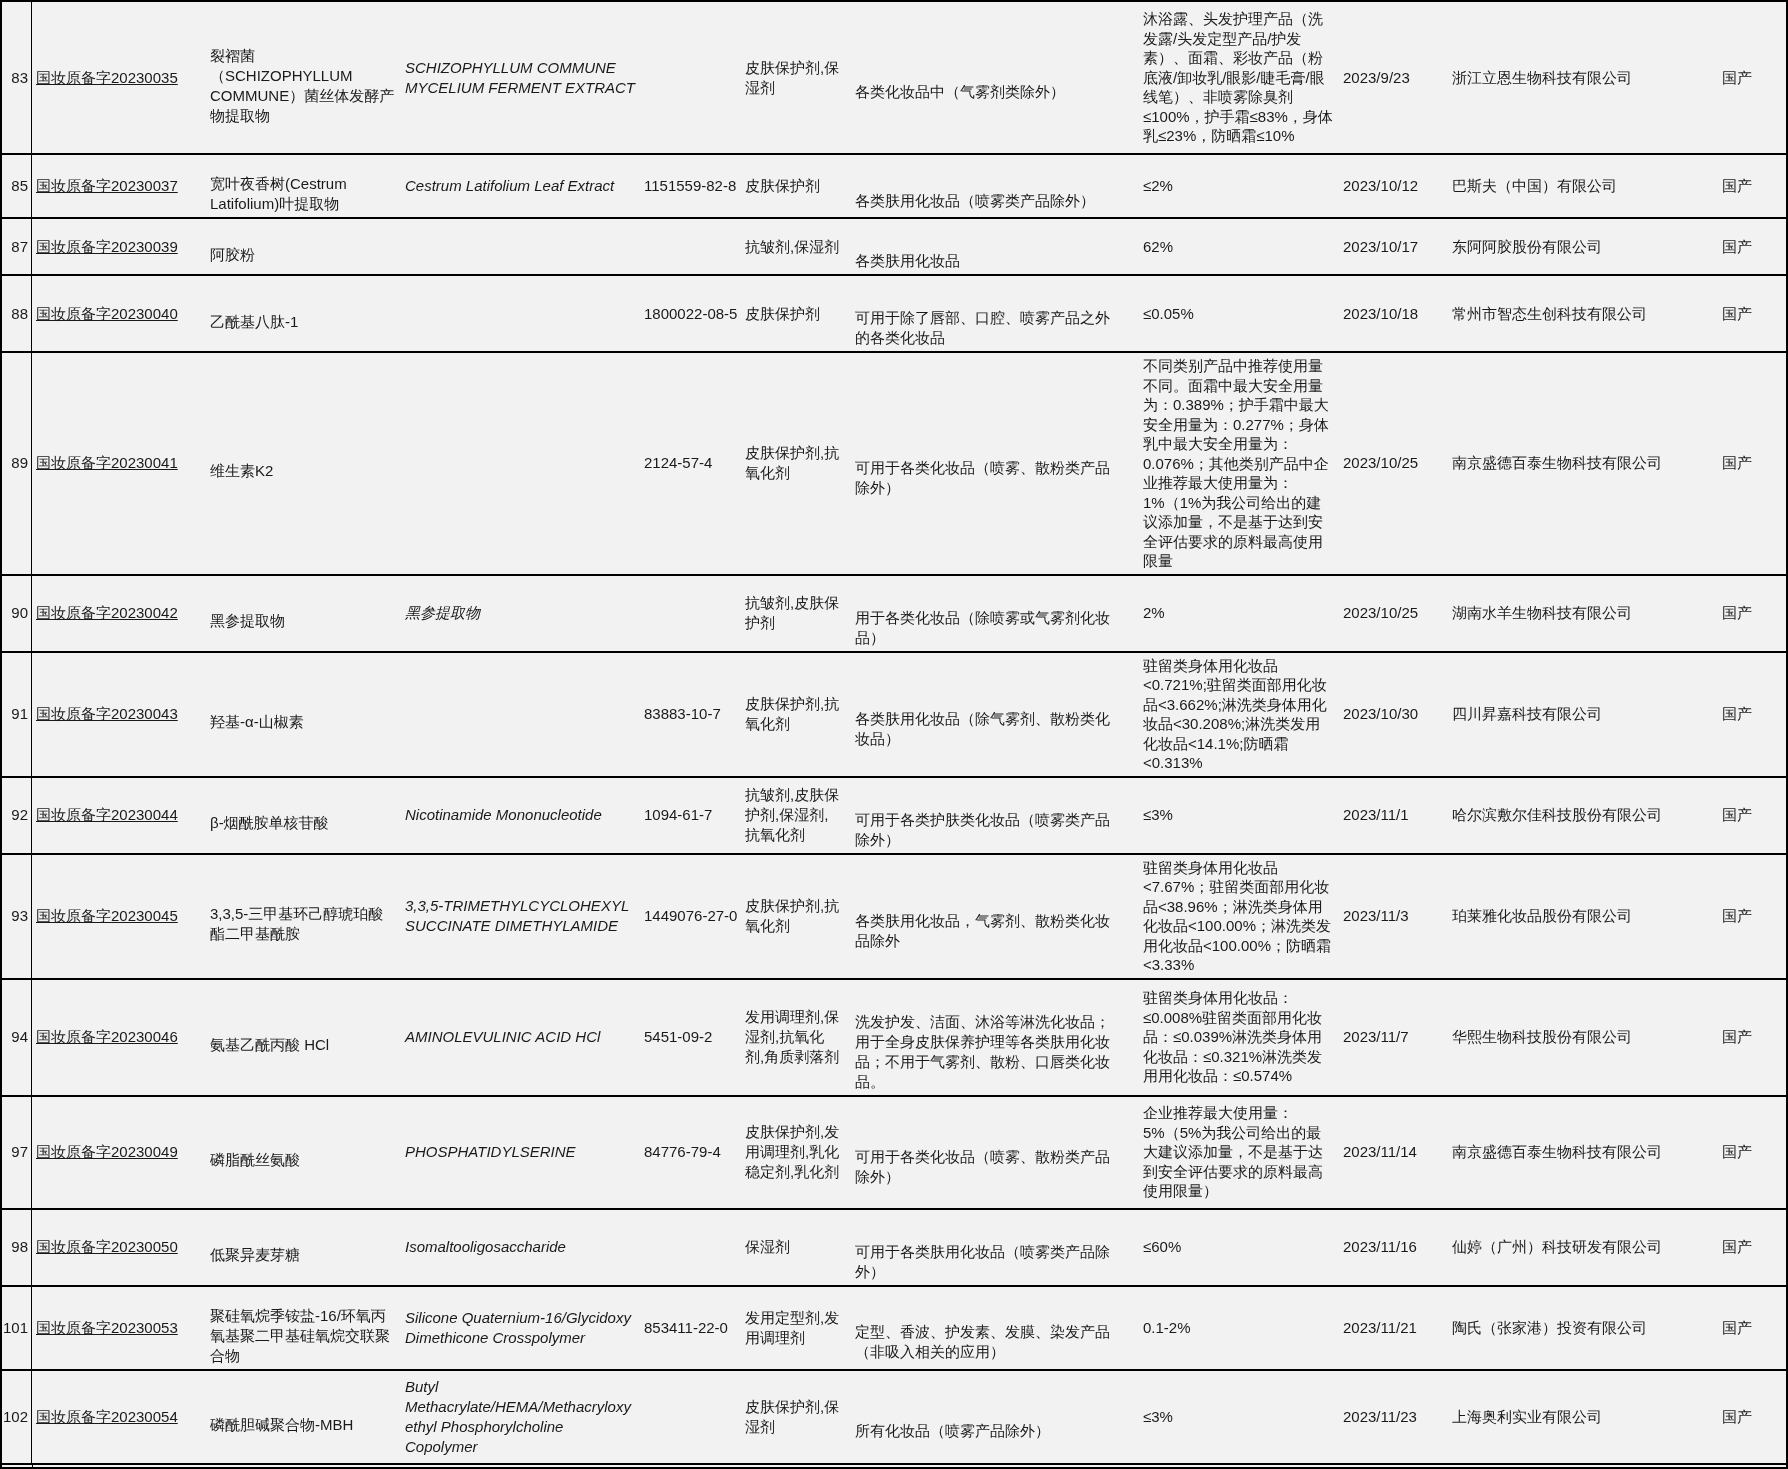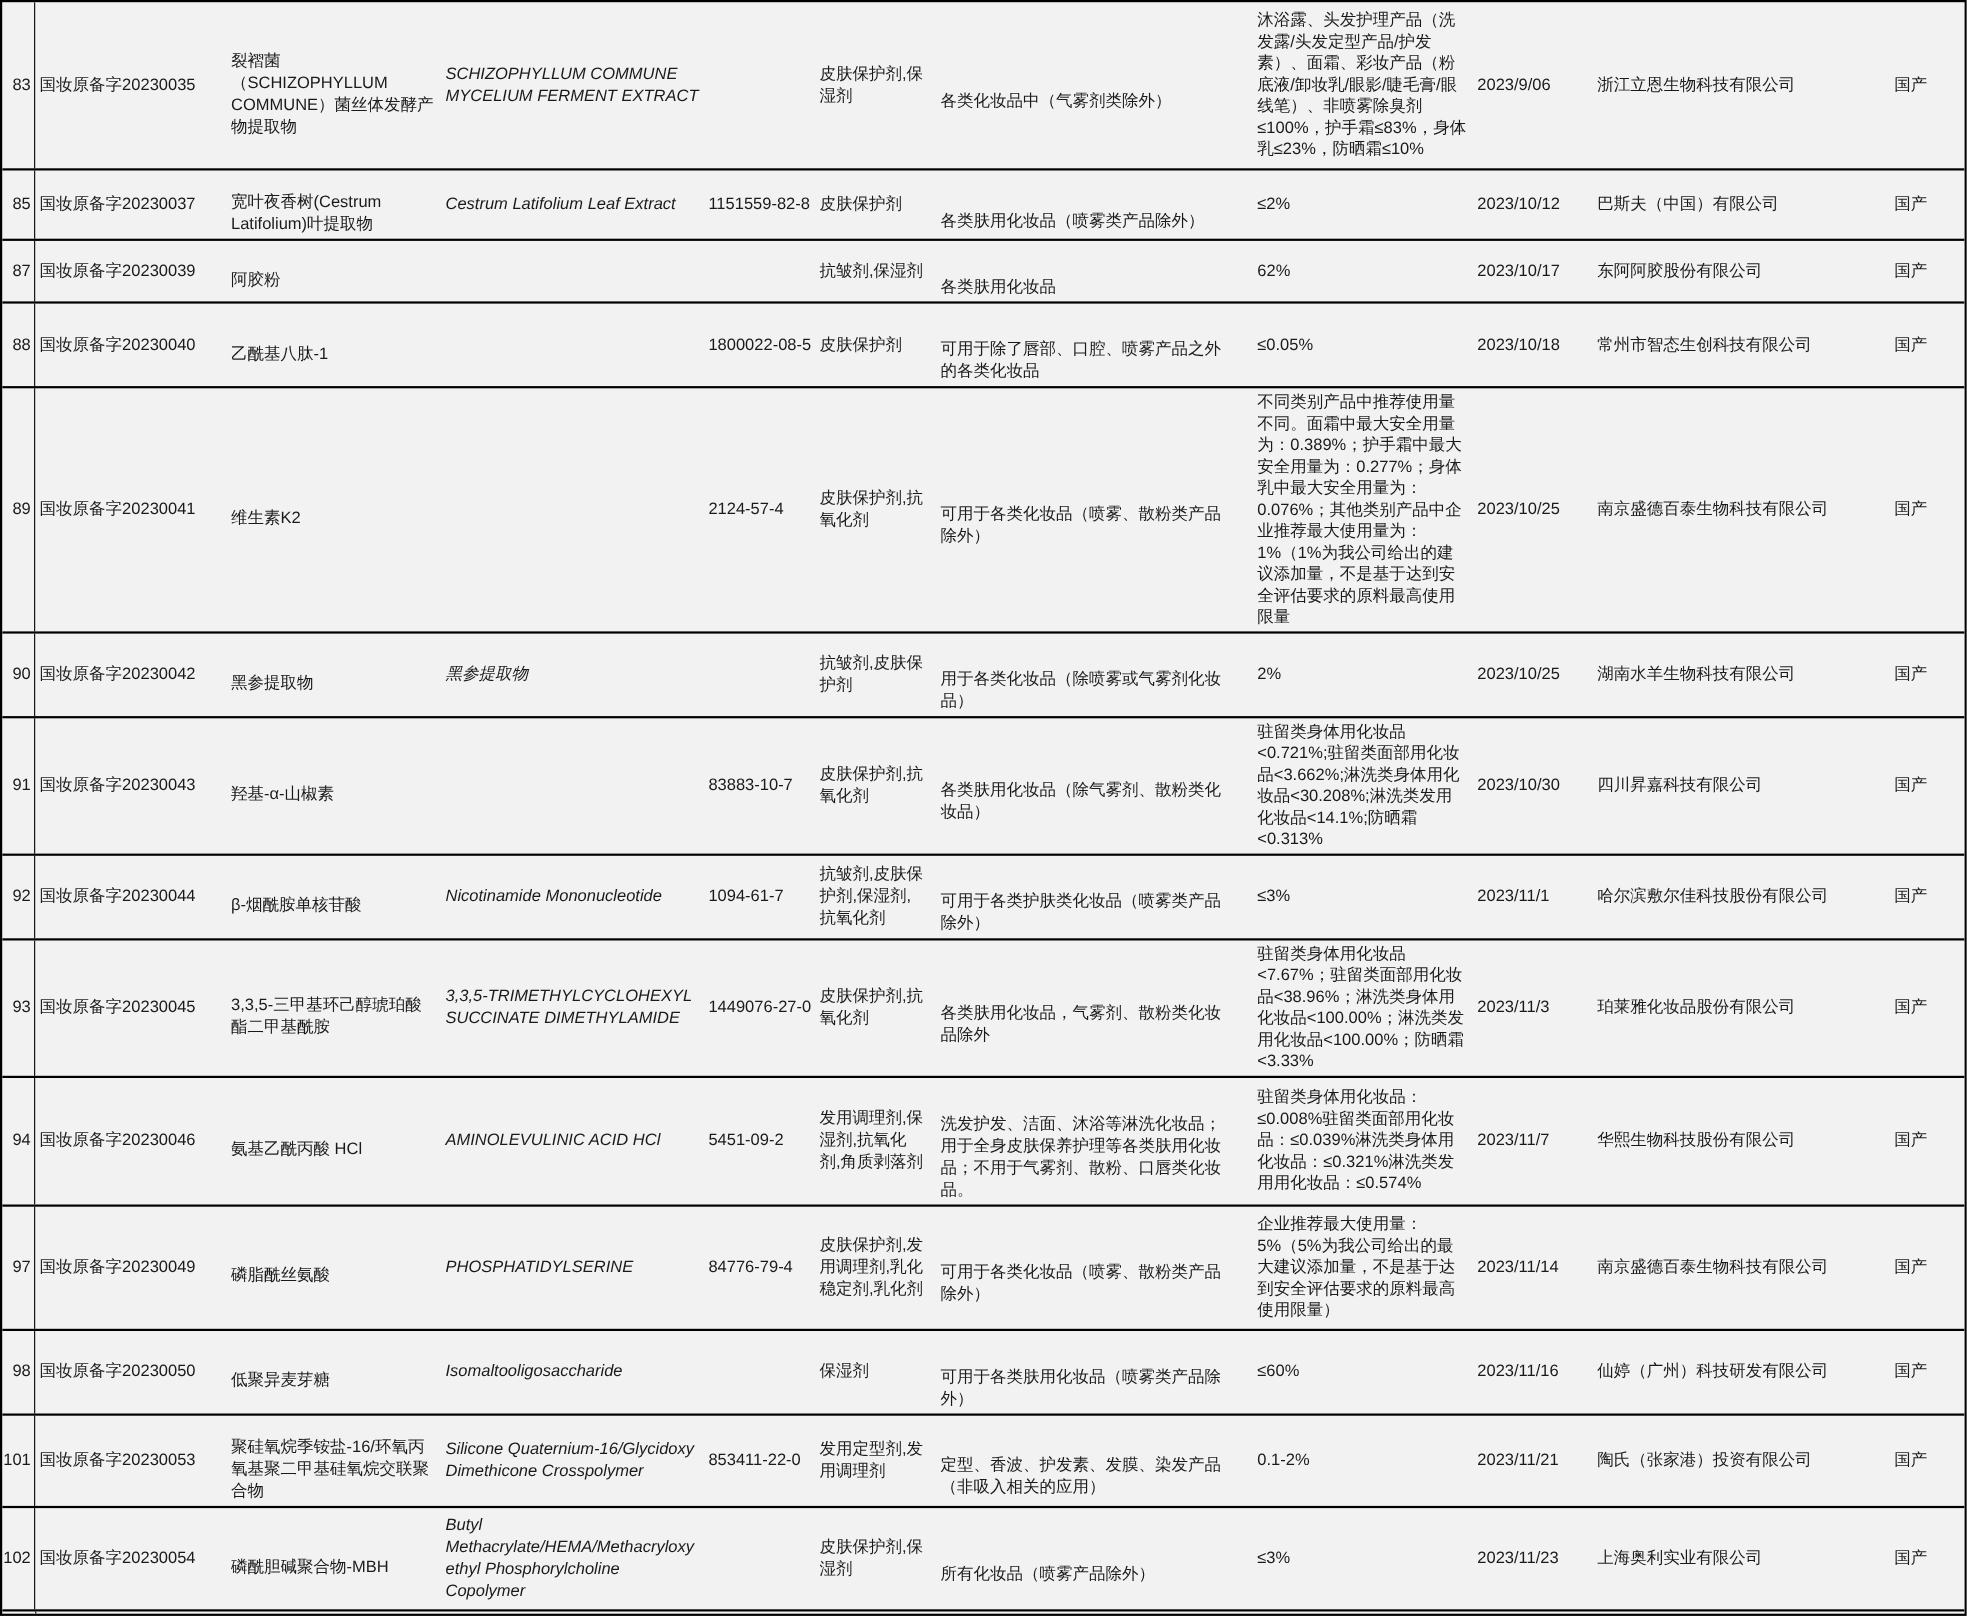--- a/index.html
+++ b/index.html
@@ -25,21 +25,21 @@
     align-items:center;
     border-bottom:2px solid #000;
   }
   .c { padding:3px 4px 3px 2px; }
   .c-no {
     align-self:stretch;
     display:flex; align-items:center; justify-content:flex-end;
     padding-right:3px;
     border-right:1px solid #000;
   }
-  .c-reg { padding-left:4px; white-space:nowrap; }
+  .c-reg { padding-left:4px; white-space:nowrap;text-decoration:underline; }
   .c-zh  { padding-right:6px;margin-top:16px; }
   .c-en  { padding-right:6px; overflow-wrap:break-word; word-break:break-word;font-style:italic; }
   .c-cas { white-space:nowrap; }
   .c-fn  { padding-right:10px; }
   .c-scope { padding-right:22px;margin-top:29px; }
   .c-limit { padding-right:8px; line-height:19.5px; }
   .c-date { white-space:nowrap; }
   .c-co { padding-right:6px; }
   .c-origin { white-space:nowrap;margin-left:25px; }
   .filler {
@@ -59,21 +59,21 @@
   <div id="rows">
       <div class="row" style="min-height: 153px;">
     <div class="c c-no">83</div>
     <div class="c c-reg">国妆原备字20230035</div>
     <div class="c c-zh">裂褶菌（SCHIZOPHYLLUM COMMUNE）菌丝体发酵产物提取物</div>
     <div class="c c-en">SCHIZOPHYLLUM COMMUNE MYCELIUM FERMENT EXTRACT</div>
     <div class="c c-cas"></div>
     <div class="c c-fn">皮肤保护剂,保湿剂</div>
     <div class="c c-scope">各类化妆品中（气雾剂类除外）</div>
     <div class="c c-limit">沐浴露、头发护理产品（洗发露/头发定型产品/护发素）、面霜、彩妆产品（粉底液/卸妆乳/眼影/睫毛膏/眼线笔）、非喷雾除臭剂≤100%，护手霜≤83%，身体乳≤23%，防晒霜≤10%</div>
-    <div class="c c-date">2023/9/06</div>
+    <div class="c c-date">2023/9/23</div>
     <div class="c c-co">浙江立恩生物科技有限公司</div>
     <div class="c c-origin">国产</div>
   </div>
       <div class="row" style="min-height: 50px;">
     <div class="c c-no">85</div>
     <div class="c c-reg">国妆原备字20230037</div>
     <div class="c c-zh">宽叶夜香树(Cestrum Latifolium)叶提取物</div>
     <div class="c c-en">Cestrum Latifolium Leaf  Extract</div>
     <div class="c c-cas">1151559-82-8</div>
     <div class="c c-fn">皮肤保护剂</div>

